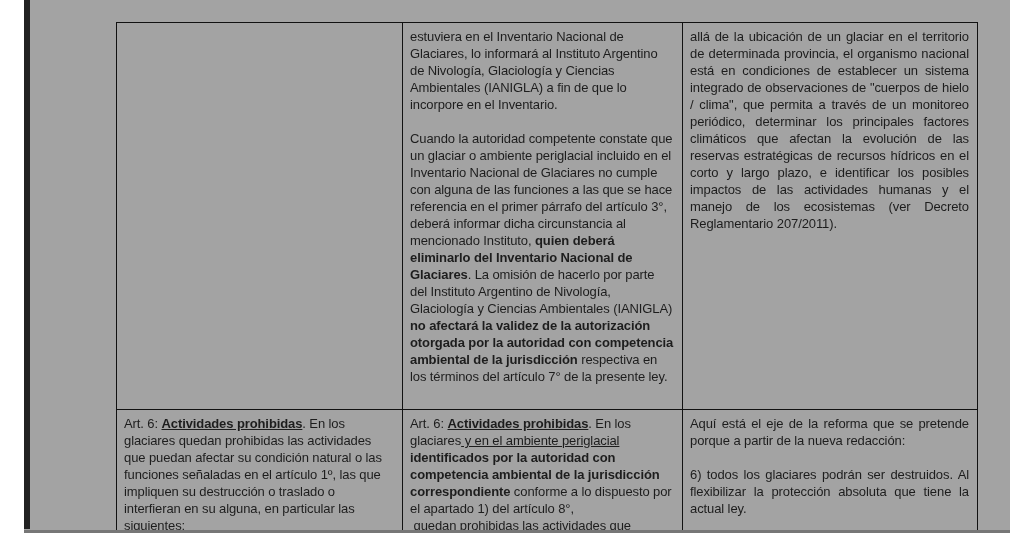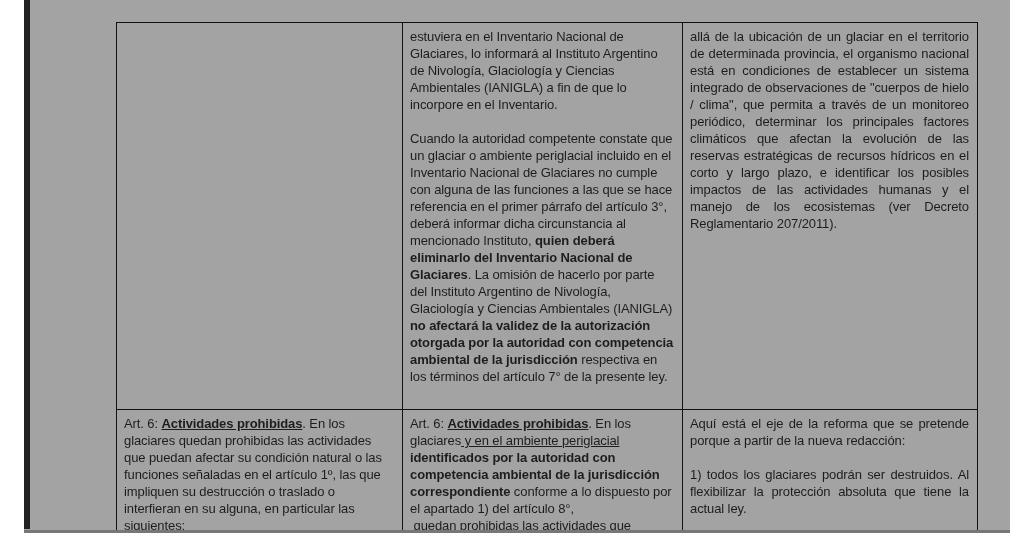--- a/index.html
+++ b/index.html
@@ -83,21 +83,21 @@
     </tr>
     <tr class="row-2">
       <td>
             <p class="para"><span>Art. 6: </span><span style="font-weight: 700; text-decoration: underline;">Actividades prohibidas</span><span>. En los glaciares quedan prohibidas las actividades que puedan afectar su condición natural o las funciones señaladas en el artículo 1º, las que impliquen su destrucción o traslado o interfieran en su alguna, en particular las siguientes:</span></p>
           </td>
       <td>
             <p class="para"><span>Art. 6: </span><span style="font-weight: 700; text-decoration: underline;">Actividades prohibidas</span><span>. En los glaciares</span><span style="text-decoration: underline;"> y en el ambiente periglacial</span><span style="font-weight: 700;"> identificados por la autoridad con competencia ambiental de la jurisdicción correspondiente</span><span> conforme a lo dispuesto por el apartado 1) del artículo 8°,</span><br><span>&nbsp;quedan prohibidas las actividades que</span></p>
           </td>
       <td class="justify">
             <p class="para"><span>Aquí está el eje de la reforma que se pretende porque a partir de la nueva redacción:</span></p>
-            <p class="para"><span>1) todos los glaciares podrán ser destruidos. Al flexibilizar la protección absoluta que tiene la actual ley.</span></p>
+            <p class="para"><span>6) todos los glaciares podrán ser destruidos. Al flexibilizar la protección absoluta que tiene la actual ley.</span></p>
           </td>
     </tr>
   </tbody>
     </table>
 
   <div class="window-bottom-edge" style="background: rgb(119, 119, 119);"></div>
 
 </div>
 
 </body></html>

